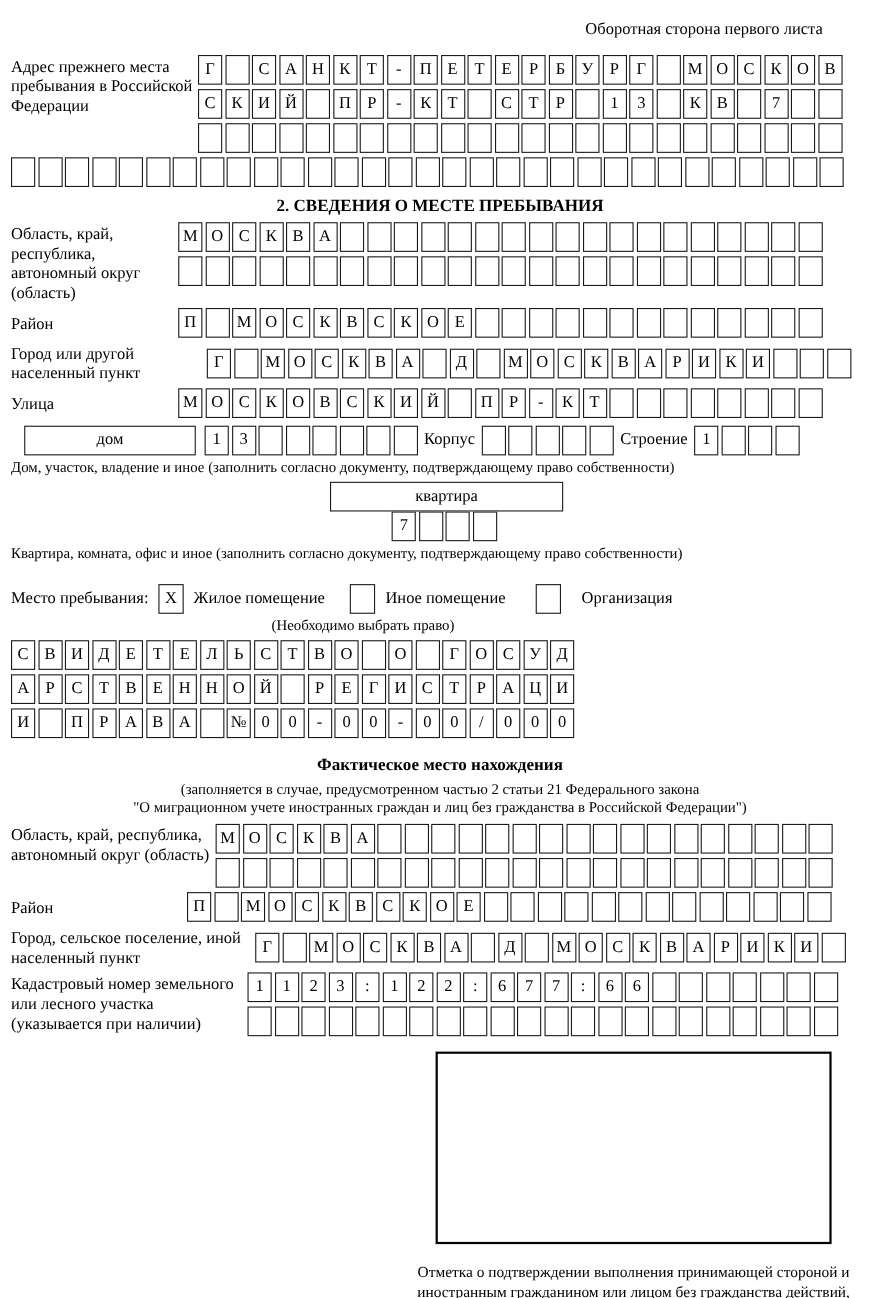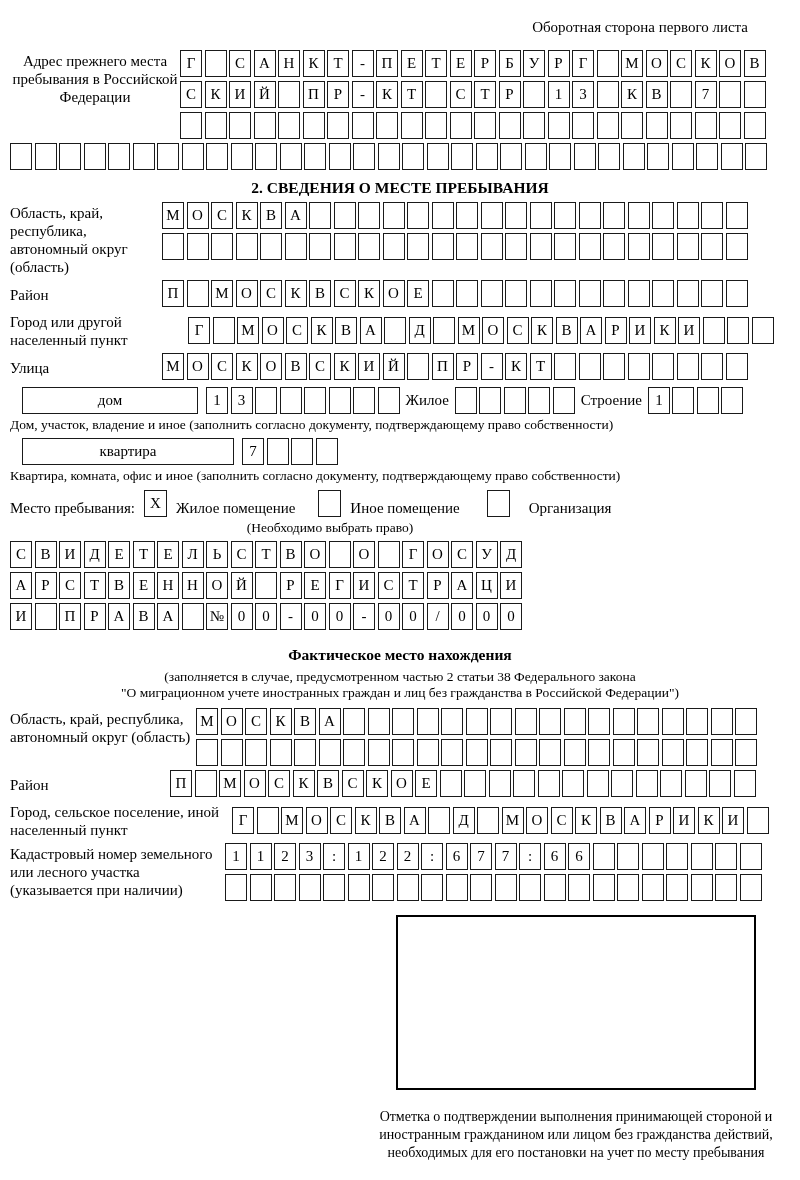--- a/index.html
+++ b/index.html
@@ -20,25 +20,25 @@
         font-size:15px;background:#fff;}
 
   .note{font-size:13.5px;text-align:center;margin-top:3px;}
   .note-left{font-size:13.5px;text-align:left;margin-top:3px;}
   .section-title{font-size:15.5px;font-weight:bold;text-align:center;margin:9px 0 5px 0;}
 
   .widebox{border:1.7px solid #1a1a1a;height:27px;box-sizing:border-box;
            display:flex;align-items:center;justify-content:center;font-size:15px;flex:0 0 auto;}
   .inline-lbl{font-size:15px;padding:0 6px;flex:0 0 auto;}
 
-  .w170{width:170px;text-align:center;} .w152{width:152px;} .w178{width:178px;}
+  .w170{width:170px;} .w152{width:152px;} .w178{width:178px;}
   .w240{width:240px;} .w186{width:186px;} .w160{width:160px;}
   .w222{width:222px;} .w215{width:215px;}
 
-  .mesto-row{display:flex;align-items:flex-end;font-size:15px;margin-top:6px;gap:9px;}
+  .mesto-row{display:flex;align-items:center;font-size:15px;margin-top:20px;gap:9px;}
   .mesto-row .cell{width:23px;}
 
   .stamp-wrap{margin-left:350px;width:432px;margin-top:14px;}
   .stamp-box{width:360px;height:175px;border:2px solid #000;box-sizing:border-box;margin:0 auto;}
   .stamp-note{font-size:14px;text-align:center;line-height:18px;margin-top:18px;}
 </style>
 </head>
 <body>
 
 <div class="page">
@@ -306,50 +306,50 @@
         <div class="cell"></div>
         <div class="cell"></div>
         <div class="cell"></div>
         <div class="cell"></div>
         <div class="cell"></div>
         <div class="cell"></div>
       </div>
   </div>
 
   <div class="frow vcenter" style="margin-top:7px;">
-    <div class="widebox" style="width:176px;margin-left:12px;">дом</div>
+    <div class="widebox" style="width:156px;margin-left:12px;">дом</div>
     <div class="cellrow" style="margin-left:8px;">
         <div class="cell">1</div>
         <div class="cell">3</div>
         <div class="cell"></div>
         <div class="cell"></div>
         <div class="cell"></div>
         <div class="cell"></div>
         <div class="cell"></div>
         <div class="cell"></div>
       </div>
-    <div class="inline-lbl">Жилое</div>
+    <div class="inline-lbl">Корпус</div>
     <div class="cellrow">
         <div class="cell"></div>
         <div class="cell"></div>
         <div class="cell"></div>
         <div class="cell"></div>
         <div class="cell"></div>
       </div>
     <div class="inline-lbl">Строение</div>
     <div class="cellrow">
         <div class="cell">1</div>
         <div class="cell"></div>
         <div class="cell"></div>
         <div class="cell"></div>
       </div>
   </div>
   <div class="note-left">Дом, участок, владение и иное (заполнить согласно документу, подтверждающему право собственности)</div>
 
-  <div class="frow vcenter" style="margin-top:5px;">
+  <div class="frow vcenter" style="margin-top:5px;flex-direction:column;">
     <div class="widebox" style="width:212px;margin-left:12px;">квартира</div>
     <div class="cellrow" style="margin-left:8px;">
         <div class="cell">7</div>
         <div class="cell"></div>
         <div class="cell"></div>
         <div class="cell"></div>
       </div>
   </div>
   <div class="note-left">Квартира, комната, офис и иное (заполнить согласно документу, подтверждающему право собственности)</div>
 
@@ -432,21 +432,21 @@
           <div class="cell">0</div>
           <div class="cell">/</div>
           <div class="cell">0</div>
           <div class="cell">0</div>
           <div class="cell">0</div>
         </div>
     </div>
   </div>
 
   <div class="section-title" style="margin-top:16px;">Фактическое место нахождения</div>
-  <div class="note">(заполняется в случае, предусмотренном частью 2 статьи 38 Федерального закона</div>
+  <div class="note">(заполняется в случае, предусмотренном частью 2 статьи 21 Федерального закона</div>
   <div class="note" style="margin-top:0;">"О миграционном учете иностранных граждан и лиц без гражданства в Российской Федерации")</div>
 
   <div class="frow" style="margin-top:7px;">
     <div class="flabel w186">Область, край, республика, автономный округ (область)</div>
     <div class="rows">
       <div class="cellrow">
           <div class="cell">М</div>
           <div class="cell">О</div>
           <div class="cell">С</div>
           <div class="cell">К</div>

